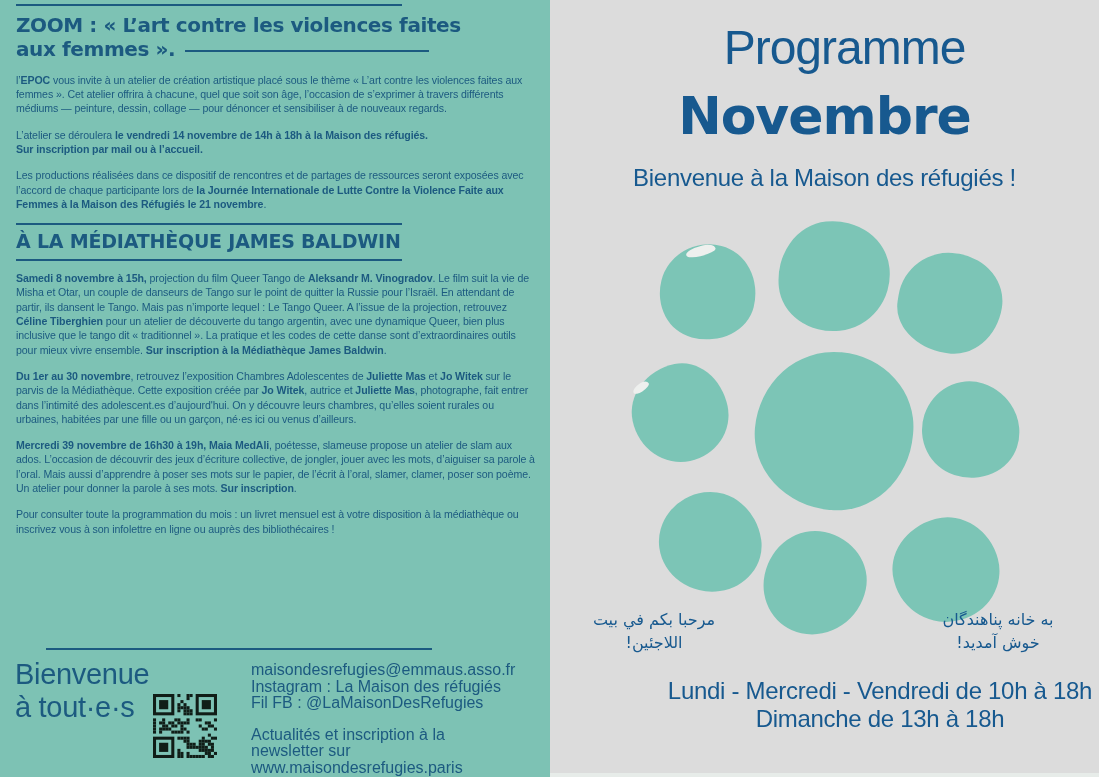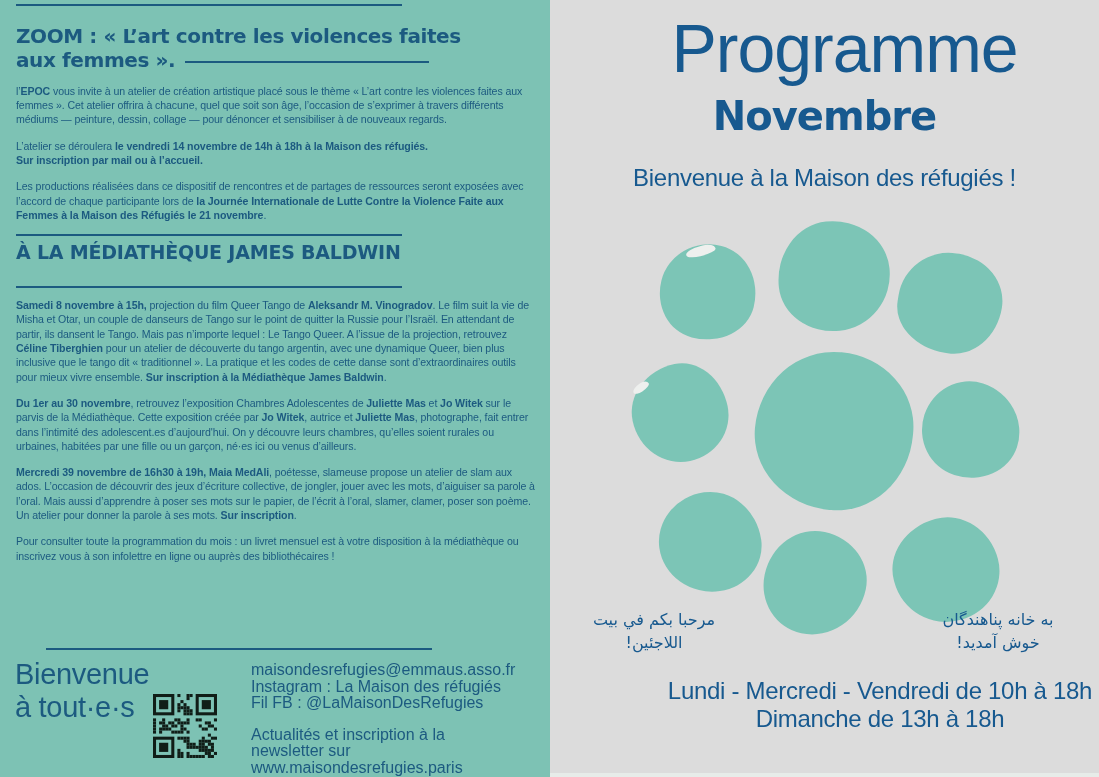--- a/index.html
+++ b/index.html
@@ -4,45 +4,45 @@
 <style>
   html,body{margin:0;padding:0;background:#9a9a9a;}
   .page{position:relative;width:1099px;height:777px;overflow:hidden;
         font-family:"Liberation Sans",sans-serif;}
 
   
   .left{position:absolute;left:0;top:0;width:550px;height:777px;background:var(--teal,#7dc2b4);}
   .left-inner{position:absolute;left:16px;top:4px;width:522px;color:var(--blueL,#1c5a80);}
   .rule{border-top:2px solid var(--blueL,#1c5a80);width:386px;}
   .h1{font-family:"DejaVu Sans",sans-serif;font-weight:bold;font-size:20px;line-height:1.22;
-      letter-spacing:-0.4px;margin:18px 0 11px;}
+      letter-spacing:-0.4px;margin:7px 0 11px;}
   .h1t{white-space:pre-line;}
   .h1rule{display:inline-block;width:244px;border-bottom:2.5px solid var(--blueL,#1c5a80);
           margin-left:10px;transform:translateY(-4px);}
   .p{font-size:10.6px;line-height:14.3px;letter-spacing:-0.1px;white-space:pre-line;
      margin:0 0 12px 0;}
   .p .b{font-weight:bold;}
   .h2block{margin:2px 0 10px 0;}
   .h2{font-family:"DejaVu Sans",sans-serif;font-weight:bold;font-size:19px;
-      letter-spacing:-0.2px;margin:5px 0 23px 0;}
+      letter-spacing:-0.2px;margin:5px 0 7px 0;}
 
   .footer{position:absolute;left:0;top:648px;width:550px;height:108px;color:var(--blueL,#1c5a80);}
   .fdivider{border-top:2px solid var(--blueL,#1c5a80);margin-left:46px;width:386px;}
   .welcome{position:absolute;left:15px;top:10px;font-size:29px;line-height:1.15;
            letter-spacing:-0.3px;white-space:pre-line;}
   .qr{position:absolute;left:152px;top:46px;width:66px;height:64px;}
   .qr svg{width:66px;height:64px;display:block;}
   .contact{position:absolute;left:251px;top:14px;font-size:16px;line-height:16.5px;}
   .newsletter{margin-top:15px;width:268px;}
 
   
   .right{position:absolute;left:550px;top:0;width:549px;height:777px;background:var(--gray,#dcdcdc);
          color:var(--blueR,#17598f);}
-  .rtitle1{font-size:68px;line-height:72px;text-align:center;margin-top:12px;letter-spacing:-1px;margin-left:40px;}
-  .rtitle2{font-family:"DejaVu Sans",sans-serif;font-weight:bold;font-size:40px;line-height:64px;
+  .rtitle1{font-size:48px;line-height:72px;text-align:center;margin-top:12px;letter-spacing:-1px;margin-left:40px;}
+  .rtitle2{font-family:"DejaVu Sans",sans-serif;font-weight:bold;font-size:52px;line-height:64px;
            text-align:center;letter-spacing:-1px;}
   .rsub{font-size:24px;text-align:center;margin-top:16px;letter-spacing:-0.3px;}
 
   .blobs{position:absolute;left:0;top:0;width:549px;height:777px;pointer-events:none;}
   .blob{position:absolute;background:var(--blob,#7cc5b6);}
   .b1{left:110px;top:244px;width:96px;height:96px;border-radius:52% 48% 55% 45%/50% 54% 46% 50%;transform:rotate(14deg);}
   .b2{left:228px;top:221px;width:112px;height:110px;border-radius:48% 52% 50% 50%/55% 48% 52% 45%;transform:rotate(-6deg);}
   .b3{left:348px;top:253px;width:104px;height:100px;border-radius:50% 50% 46% 54%/52% 48% 55% 45%;transform:rotate(9deg);}
   .b4{left:82px;top:364px;width:96px;height:98px;border-radius:55% 45% 50% 50%/48% 53% 47% 52%;transform:rotate(-12deg);}
   .b5{left:205px;top:352px;width:158px;height:158px;border-radius:50% 50% 48% 52%/53% 47% 52% 48%;transform:rotate(5deg);}

